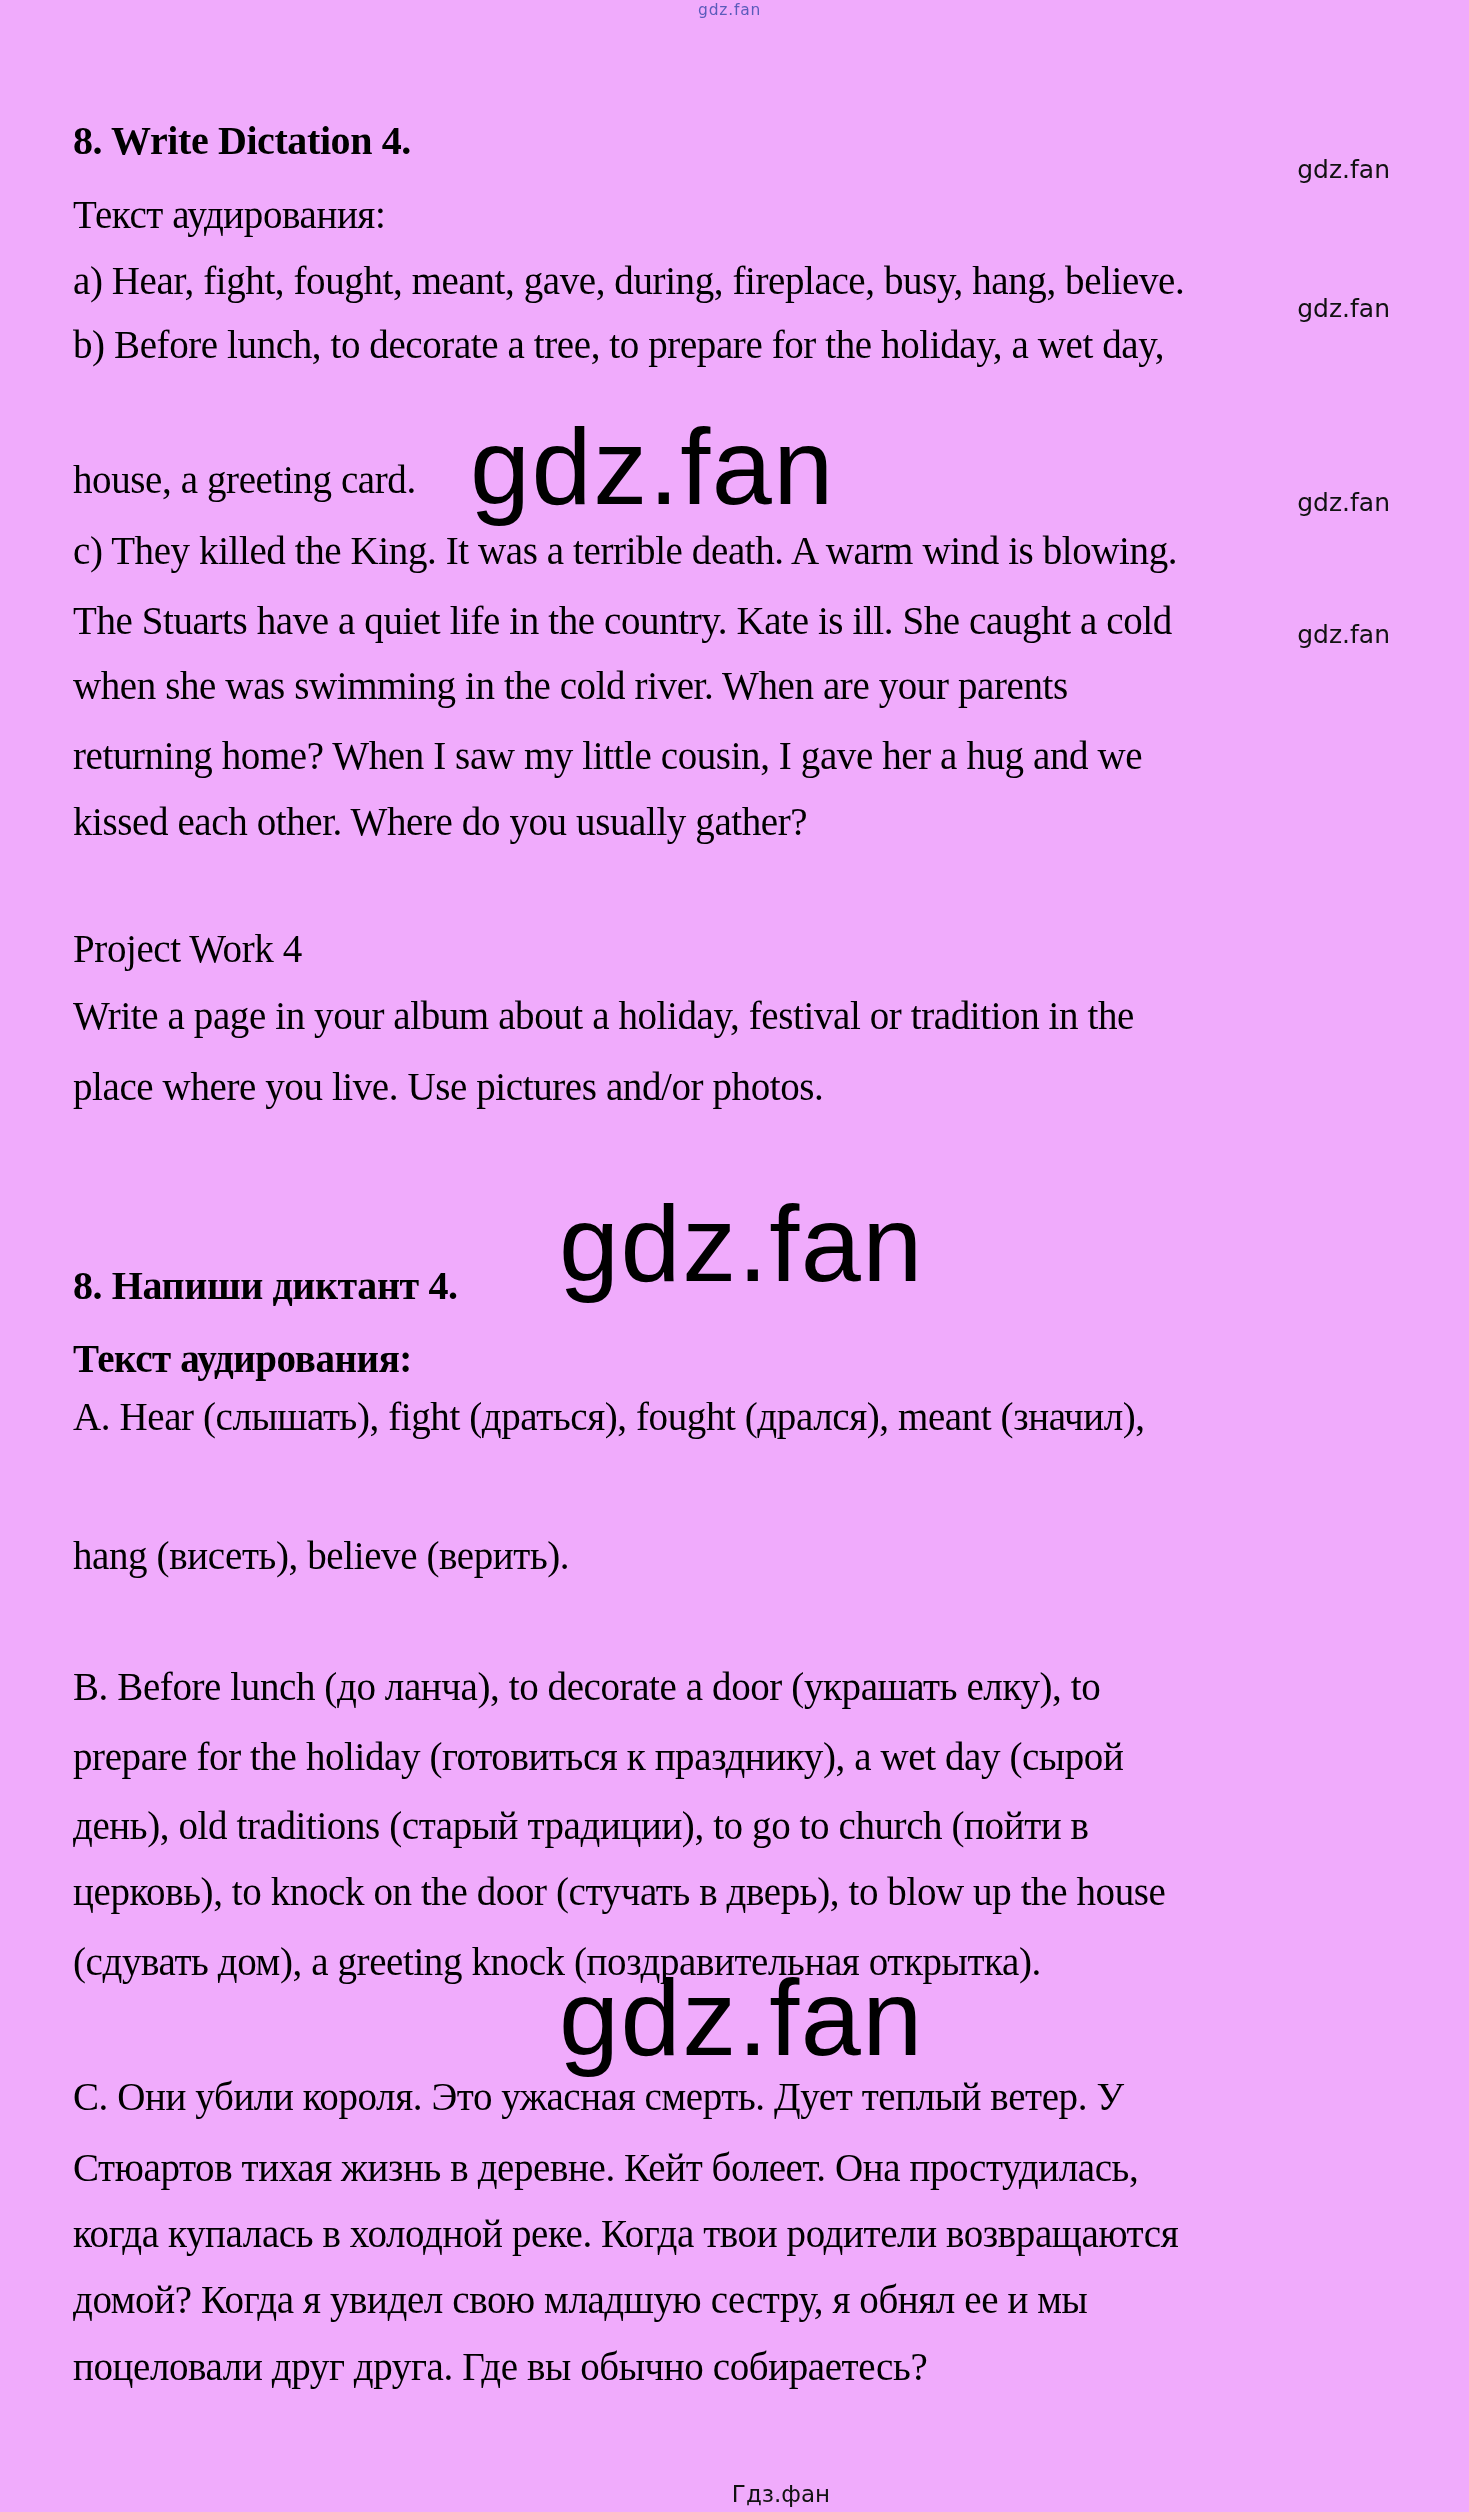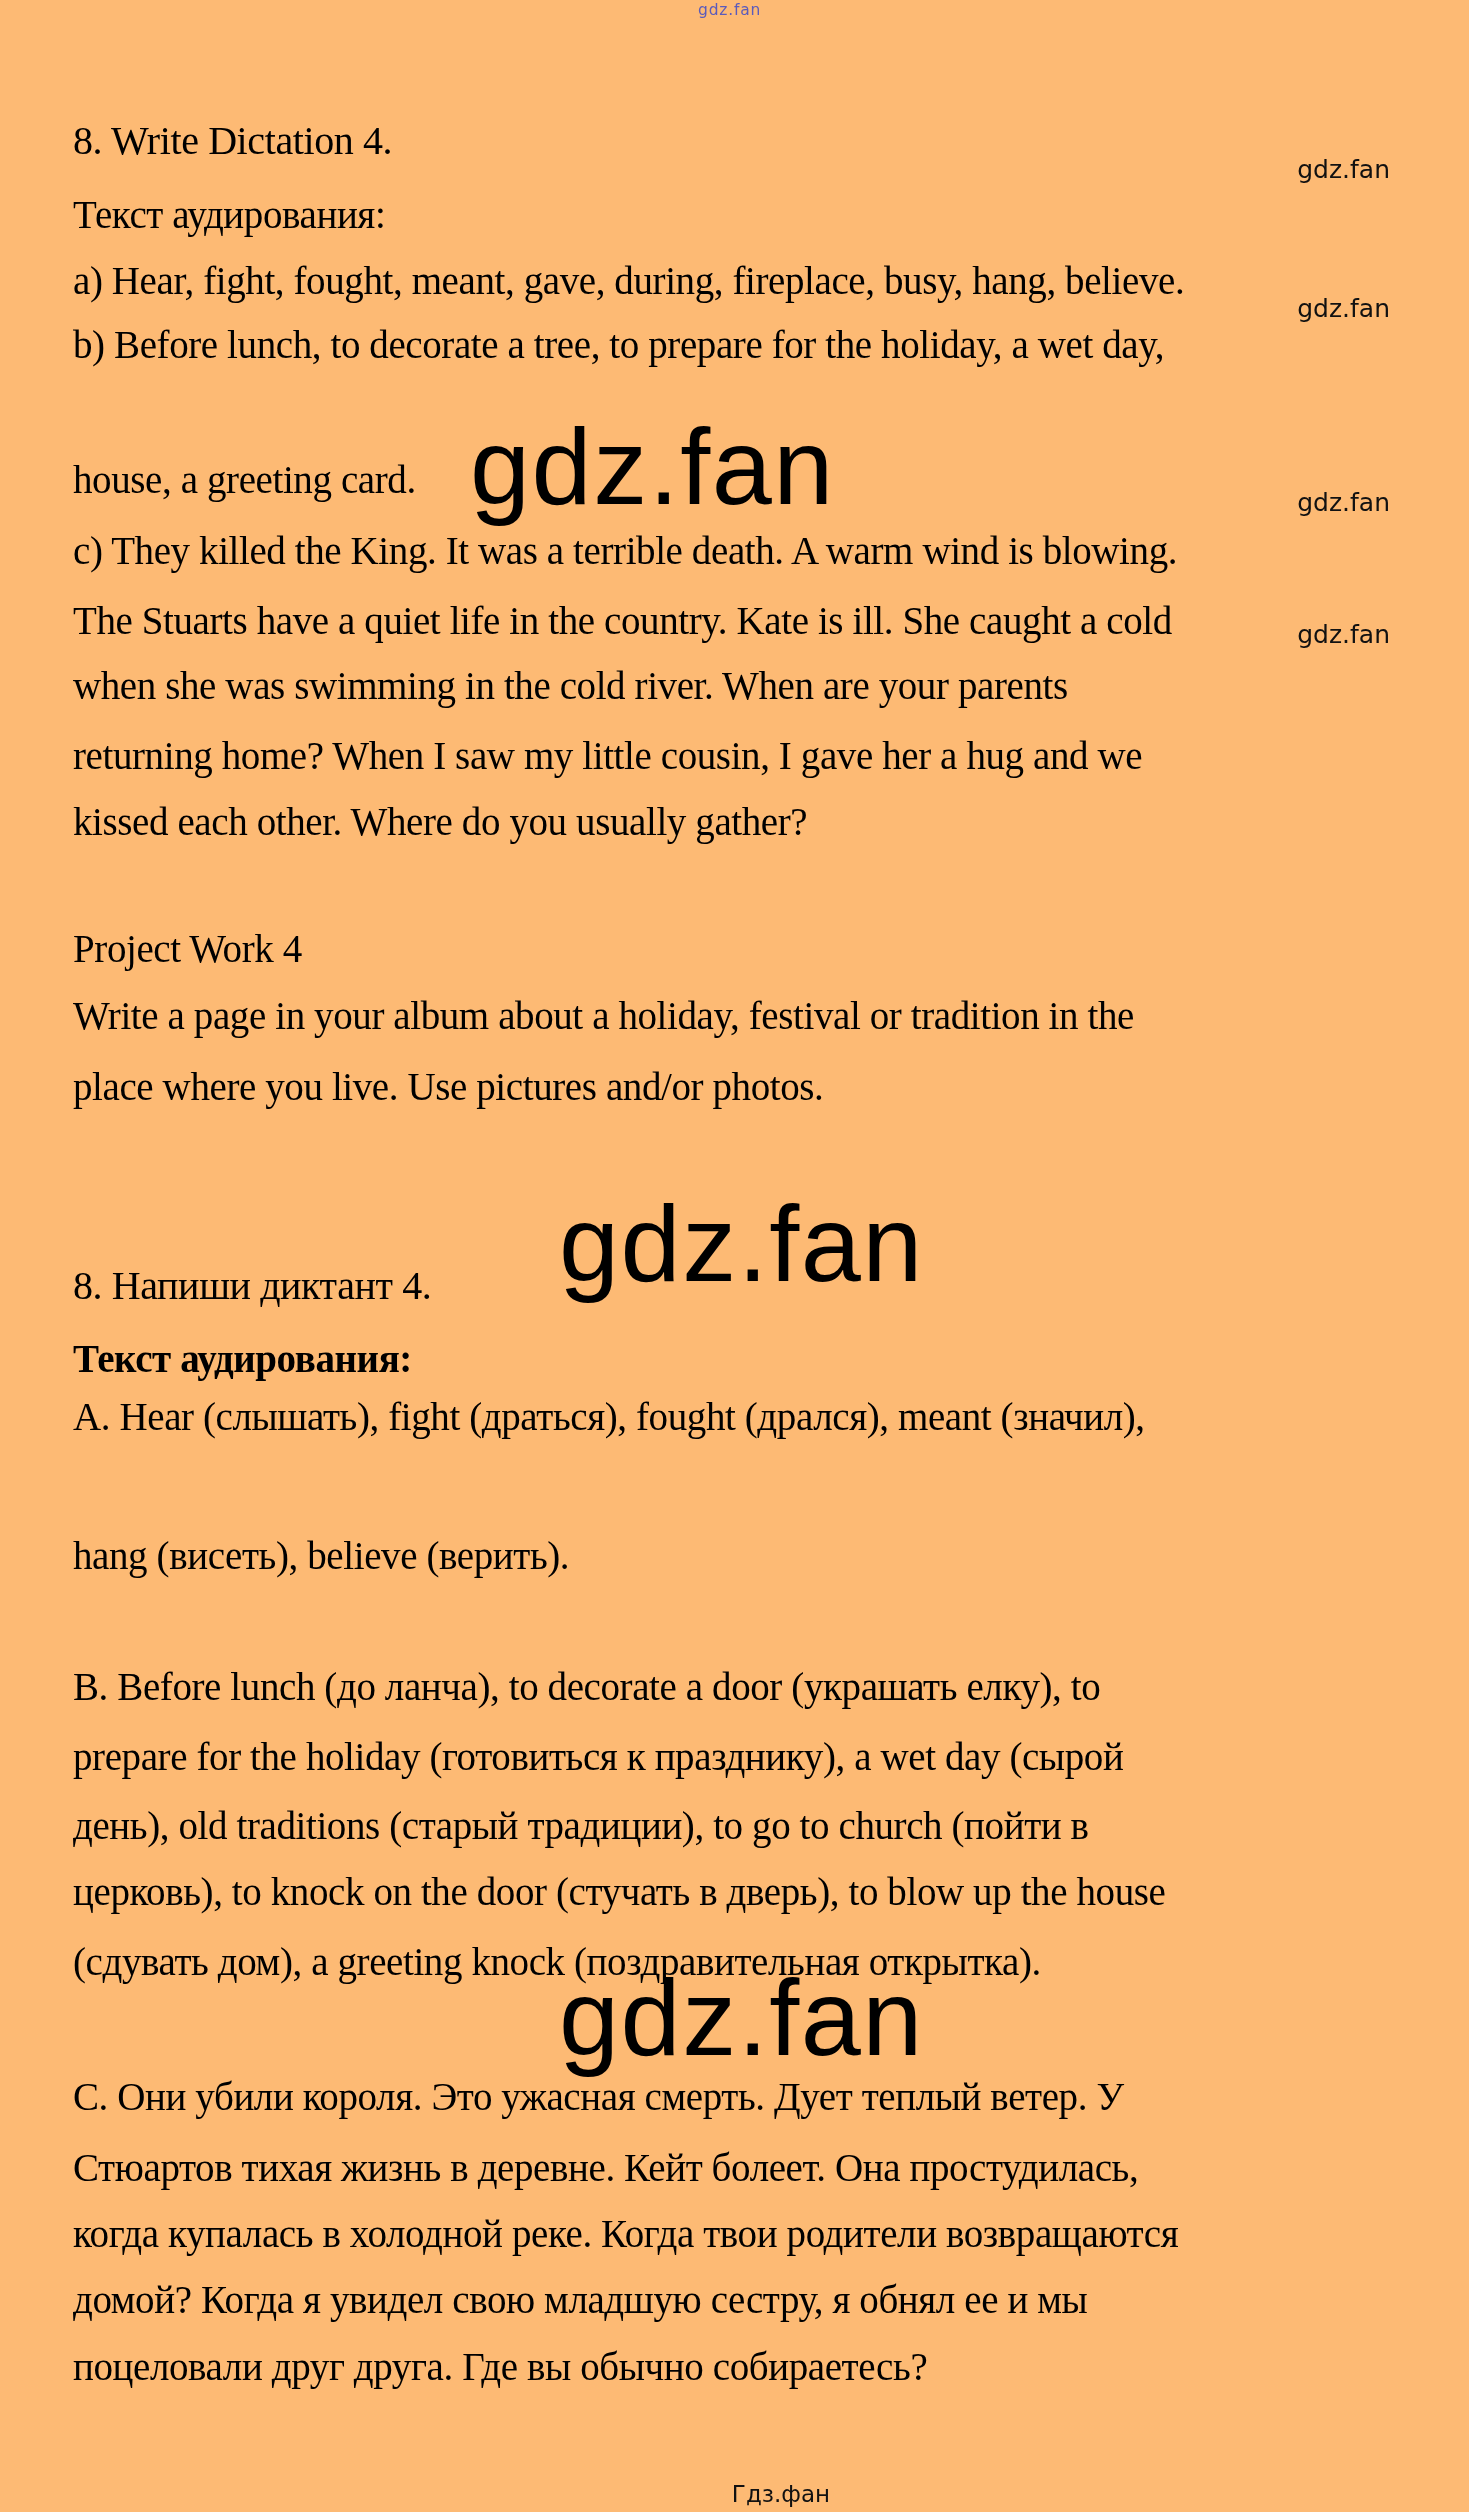--- a/index.html
+++ b/index.html
@@ -4,37 +4,37 @@
 <style>
   html, body {
     margin: 0;
     padding: 0;
     background: #ffffff;
   }
   .page {
     position: relative;
     width: 1470px;
     height: 2512px;
-    background: #fdba74;
+    background: #f0abfc;
     overflow: hidden;
     font-family: "Liberation Serif", serif;
     color: #000000;
   }
   .line {
     position: absolute;
     left: 73px;
     right: 62px;
     font-size: 39px;
     line-height: 1.1;
     letter-spacing: -0.4px;
     white-space: nowrap;
     color: #000000;
   }
   .heading {
-    font-weight: 400;
+    font-weight: 700;
     font-size: 40px;
   }
   .bold { font-weight: 700; }
   .wm-top {
     position: absolute;
     left: 698px;
     top: 0.8px;
     font-family: "DejaVu Sans", sans-serif;
     font-size: 15.5px;
     letter-spacing: 0.8px;

